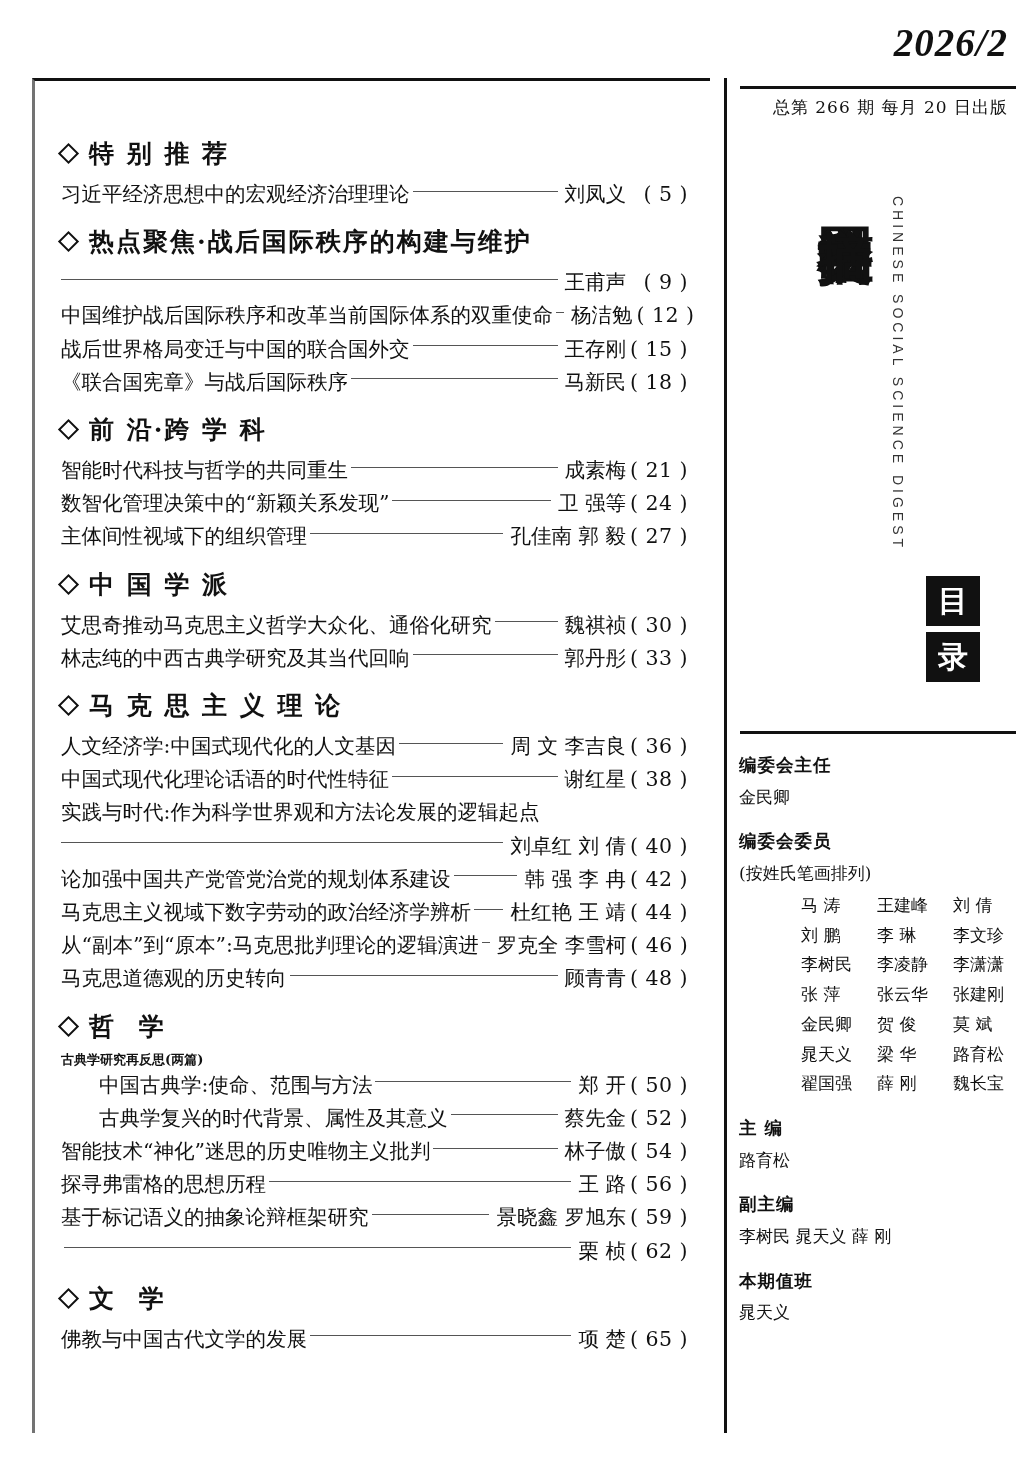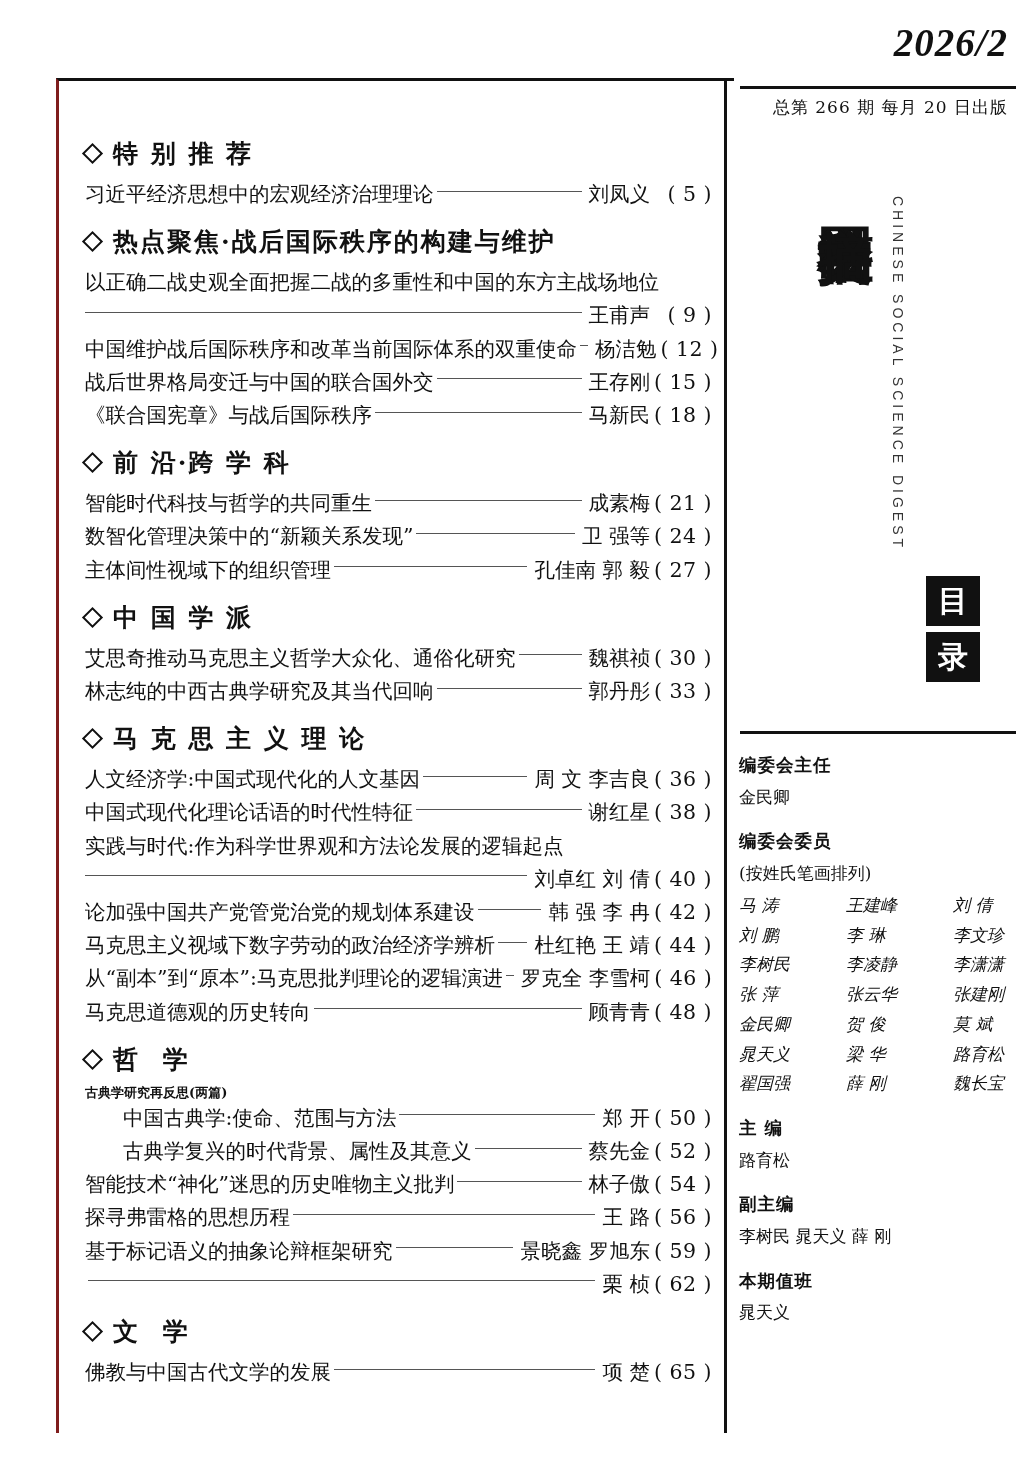--- a/index.html
+++ b/index.html
@@ -18,24 +18,24 @@
   
   .page {
     position: absolute;
     left: 0; top: 0;
     width: 1036px; height: 1467px;
   }
 
   
   .left-col {
     position: absolute;
-    left: 56px; top: 78px;
+    left: 32px; top: 78px;
     width: 678px; height: 1355px;
     border-top: 3px solid #111;
-    border-left: 3px solid #7f1d1d;
+    border-left: 3px solid #737373;
     padding: 42px 22px 0 26px;
   }
 
   
   .v-divider {
     position: absolute;
     left: 724px; top: 78px;
     width: 3px; height: 1355px;
     background: #111;
   }
@@ -135,23 +135,22 @@
     margin: 0 0 2px 0;
     font-size: 17.5px;
     font-weight: bold;
     letter-spacing: 1px;
   }
   .board .plain { margin: 0 0 14px 0; }
   .board .note { margin: 0 0 2px 0; }
   .names { margin: 0 0 14px 0; }
   .names .row {
     display: flex;
-    justify-content: space-between;
-    gap: 26px;
-    font-style: italic;
+    justify-content: flex-end;
+    gap: 14px;
   }
   .names .row span { display: inline-block; min-width: 62px; }
   .spaced { letter-spacing: 8px; }
 
   
   .sec { margin-bottom: 4px; }
   .sec-title {
     font-family: "DejaVu Serif", serif;
     font-weight: bold;
     font-size: 25px;
@@ -225,23 +224,20 @@
         <span class="au">刘凤义</span>
         <span class="pg">(  5 )</span>
       </div>
     </div>
 
     <div class="sec">
       <div class="sec-title">
         <span class="dia"></span>
         <span class="txt">热点聚焦·战后国际秩序的构建与维护</span>
       </div>
-      <div class="entry wrap-first">
-        <span class="t">以正确二战史观全面把握二战的多重性和中国的东方主战场地位</span>
-      </div>
       <div class="entry cont">
         <span class="leader"></span>
         <span class="au">王甫声</span>
         <span class="pg">(  9 )</span>
       </div>
       <div class="entry">
         <span class="t">中国维护战后国际秩序和改革当前国际体系的双重使命</span>
         <span class="leader"></span>
         <span class="au">杨洁勉</span>
         <span class="pg">( 12 )</span>

